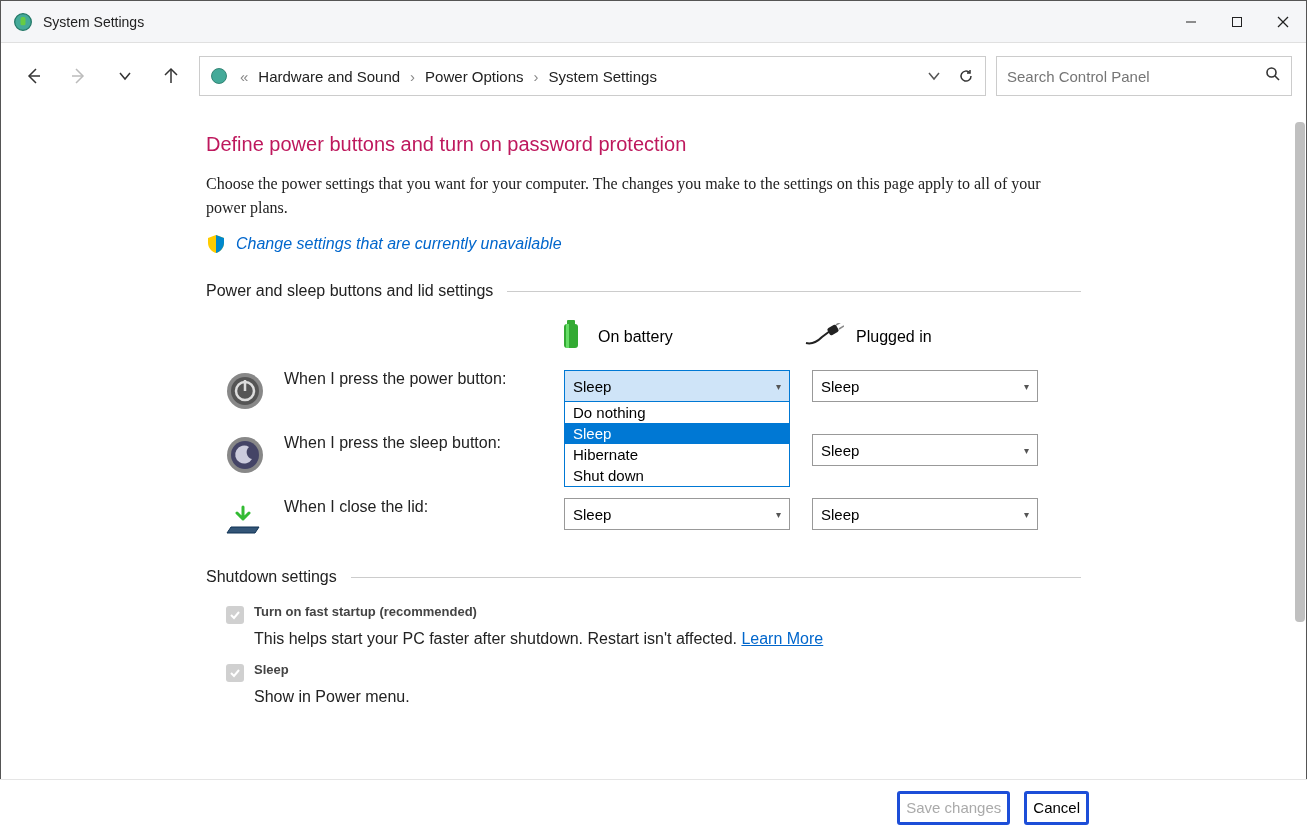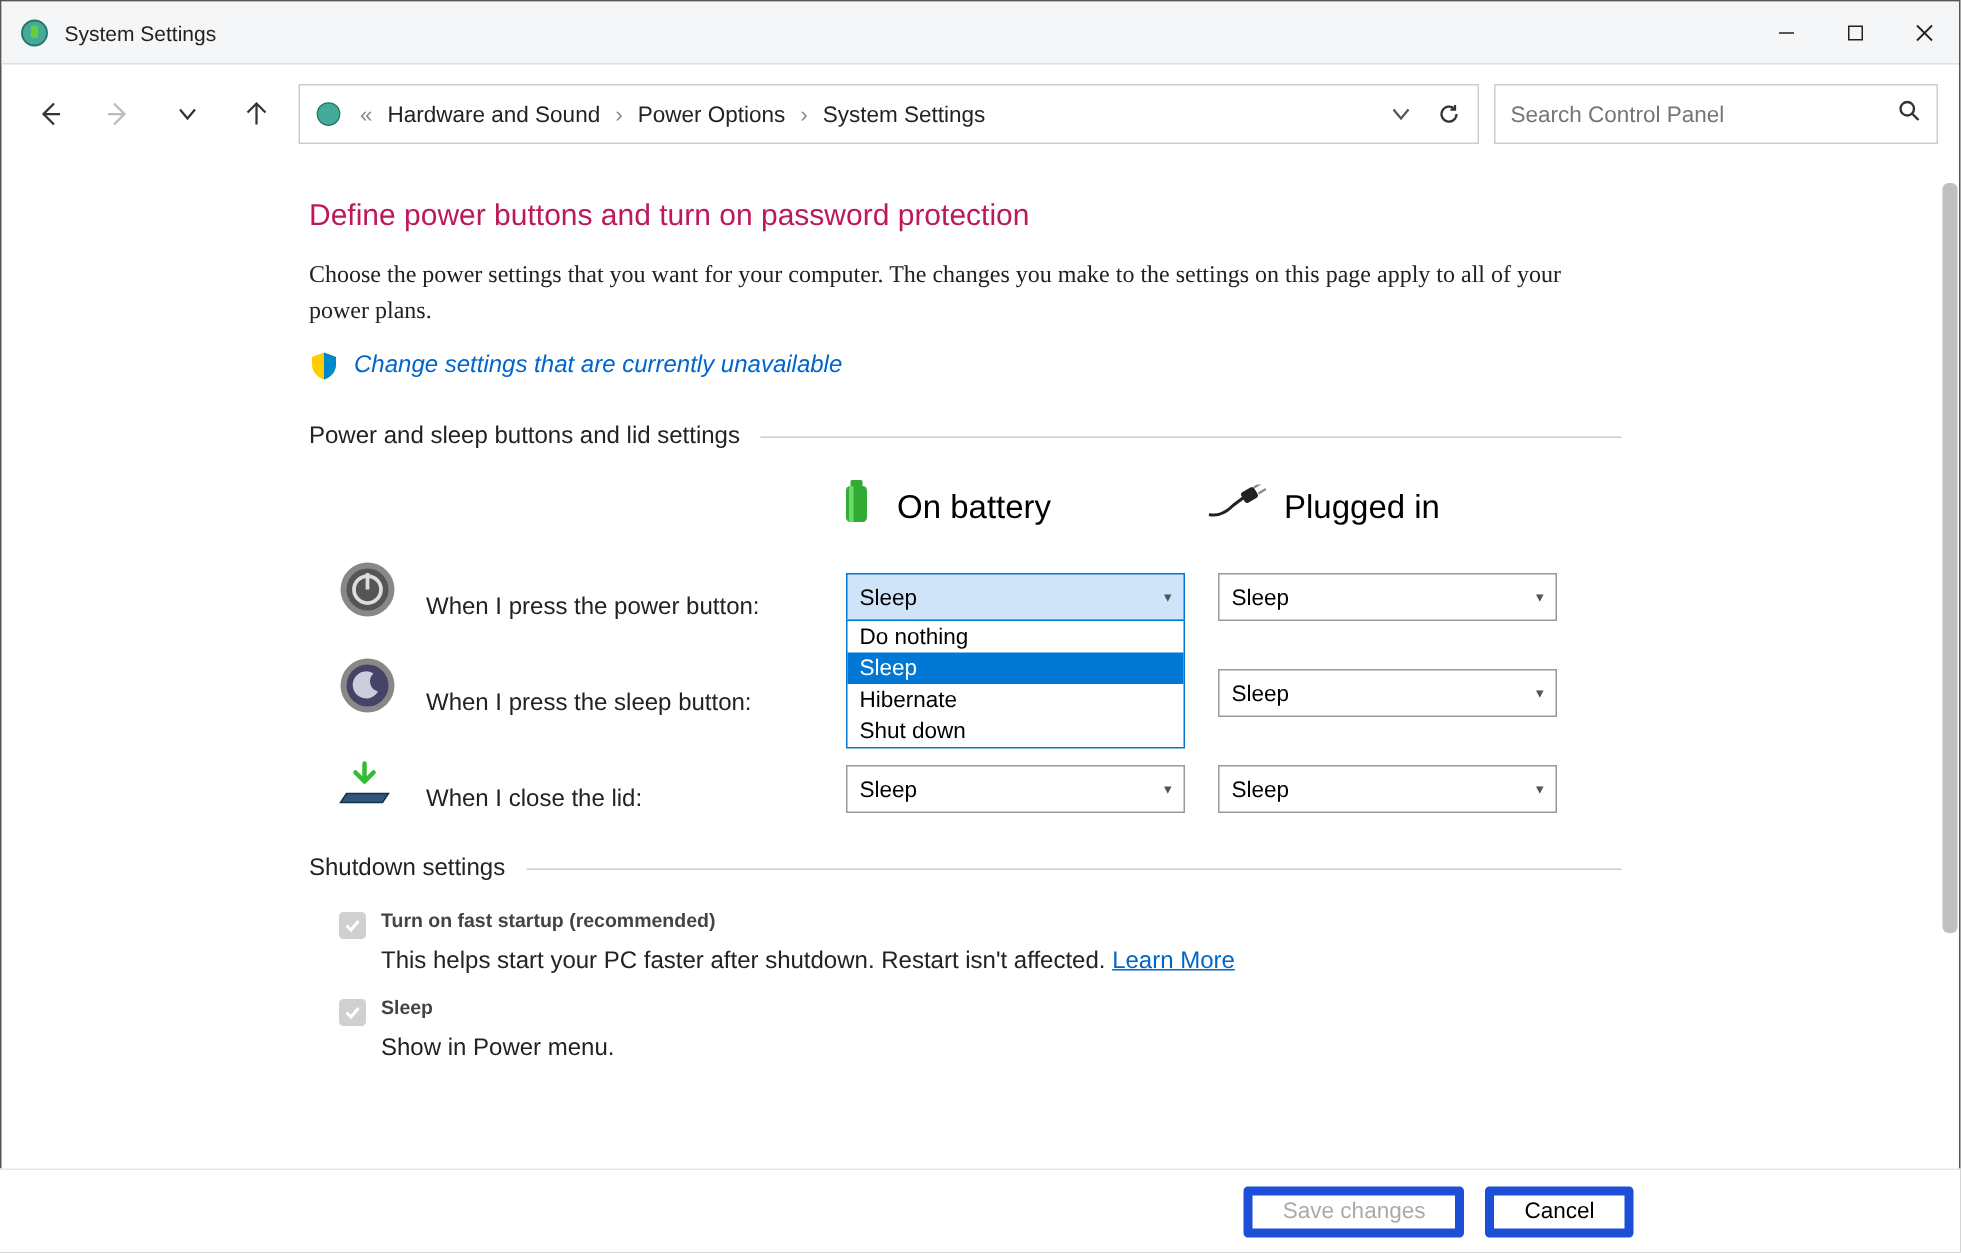--- a/index.html
+++ b/index.html
@@ -23,39 +23,39 @@
 .content { padding: 24px 0 0 205px; width: 1080px; }
 .page-title { font-size: 20px; color: #be185d; font-weight: 400; margin-bottom: 16px; }
 .intro { font-size: 16px; color: #222; line-height: 1.5; margin-bottom: 14px; max-width: 850px; font-family: Liberation Serif, serif; }
 .link-row { display: flex; align-items: center; gap: 10px; margin-bottom: 28px; font-style: italic; }
 .shield { width: 20px; height: 20px; }
 .link { color: #0066cc; font-size: 16px; cursor: pointer; }
 .section-header { display: flex; align-items: center; gap: 14px; margin-bottom: 18px; }
 .section-header .label { font-size: 16px; color: #222; white-space: nowrap; }
 .section-header .line { flex: 1; height: 1px; background: #ccc; }
 .col-headers { display: flex; margin-left: 350px; margin-bottom: 14px; }
-.col-header { width: 248px; display: flex; align-items: center; gap: 12px; font-size: 22px; }
-.setting-row { display: flex; align-items: flex-end; margin-bottom: 22px; position: relative; }
+.col-header { width: 248px; display: flex; align-items: center; gap: 12px; font-size: 16px; }
+.setting-row { display: flex; align-items: flex-start; margin-bottom: 22px; position: relative; }
 .row-icon { width: 42px; height: 42px; margin-left: 18px; margin-right: 18px; display:flex; align-items:center; justify-content:center; }
 .row-label { width: 280px; font-size: 16px; color: #222; }
 .dropdown { width: 226px; height: 32px; border: 1px solid #999; background: #fff; display: flex; align-items: center; padding: 0 8px; font-size: 15px; margin-right: 22px; position: relative; }
 .dropdown.open { background: #cfe4f8; border-color: #0078d4; }
 .dropdown .arrow { margin-left: auto; font-size: 10px; color: #555; }
 .dropdown-list { position: absolute; top: 30px; left: -1px; width: 226px; border: 1px solid #0078d4; background: #fff; z-index: 10; }
 .dropdown-list .opt { padding: 2px 8px; font-size: 15px; }
 .dropdown-list .opt.selected { background: #0078d4; color: #fff; }
 .shutdown-section { margin-top: 28px; }
 .check-row { display: flex; align-items: flex-start; gap: 10px; margin-left: 20px; margin-bottom: 6px; }
 .checkbox { width: 18px; height: 18px; border-radius: 3px; background: #d0d0d0; display: flex; align-items: center; justify-content: center; flex-shrink: 0; margin-top: 2px; }
 .checkbox svg { width: 12px; height: 12px; }
 .check-label { font-weight: 600; font-size: 13px; color: #444; }
 .check-desc { font-size: 16px; color: #222; margin-left: 48px; margin-bottom: 14px; }
 .learn-link { color: #0066cc; text-decoration: underline; cursor:pointer; }
 .footer { position: absolute; bottom: 0; left: 0; right: 0; height: 56px; border-top: 1px solid #e5e5e5; display: flex; align-items: center; justify-content: flex-end; padding-right: 218px; gap: 14px; background:#fff; }
-.btn { height: 34px; padding: 0 20px; border: 6px solid #1d4ed8; background: #fff; font-size: 15px; border-radius: 3px; display:flex; align-items:center; }
+.btn { height: 34px; padding: 0 6px; border: 3px solid #1d4ed8; background: #fff; font-size: 15px; border-radius: 3px; display:flex; align-items:center; }
 .btn.disabled { color: #aaa; }
 .scrollbar { position: absolute; top: 122px; right: 2px; width: 10px; height: 500px; background: #c0c0c0; border-radius: 4px; }
 </style>
 </head>
 <body>
 
 <div class="titlebar">
   <span class="app-icon">
     <svg viewBox="0 0 24 24">
         <circle cx="12" cy="12" r="10" fill="#4a9" stroke="#276" stroke-width="1.5"></circle>

